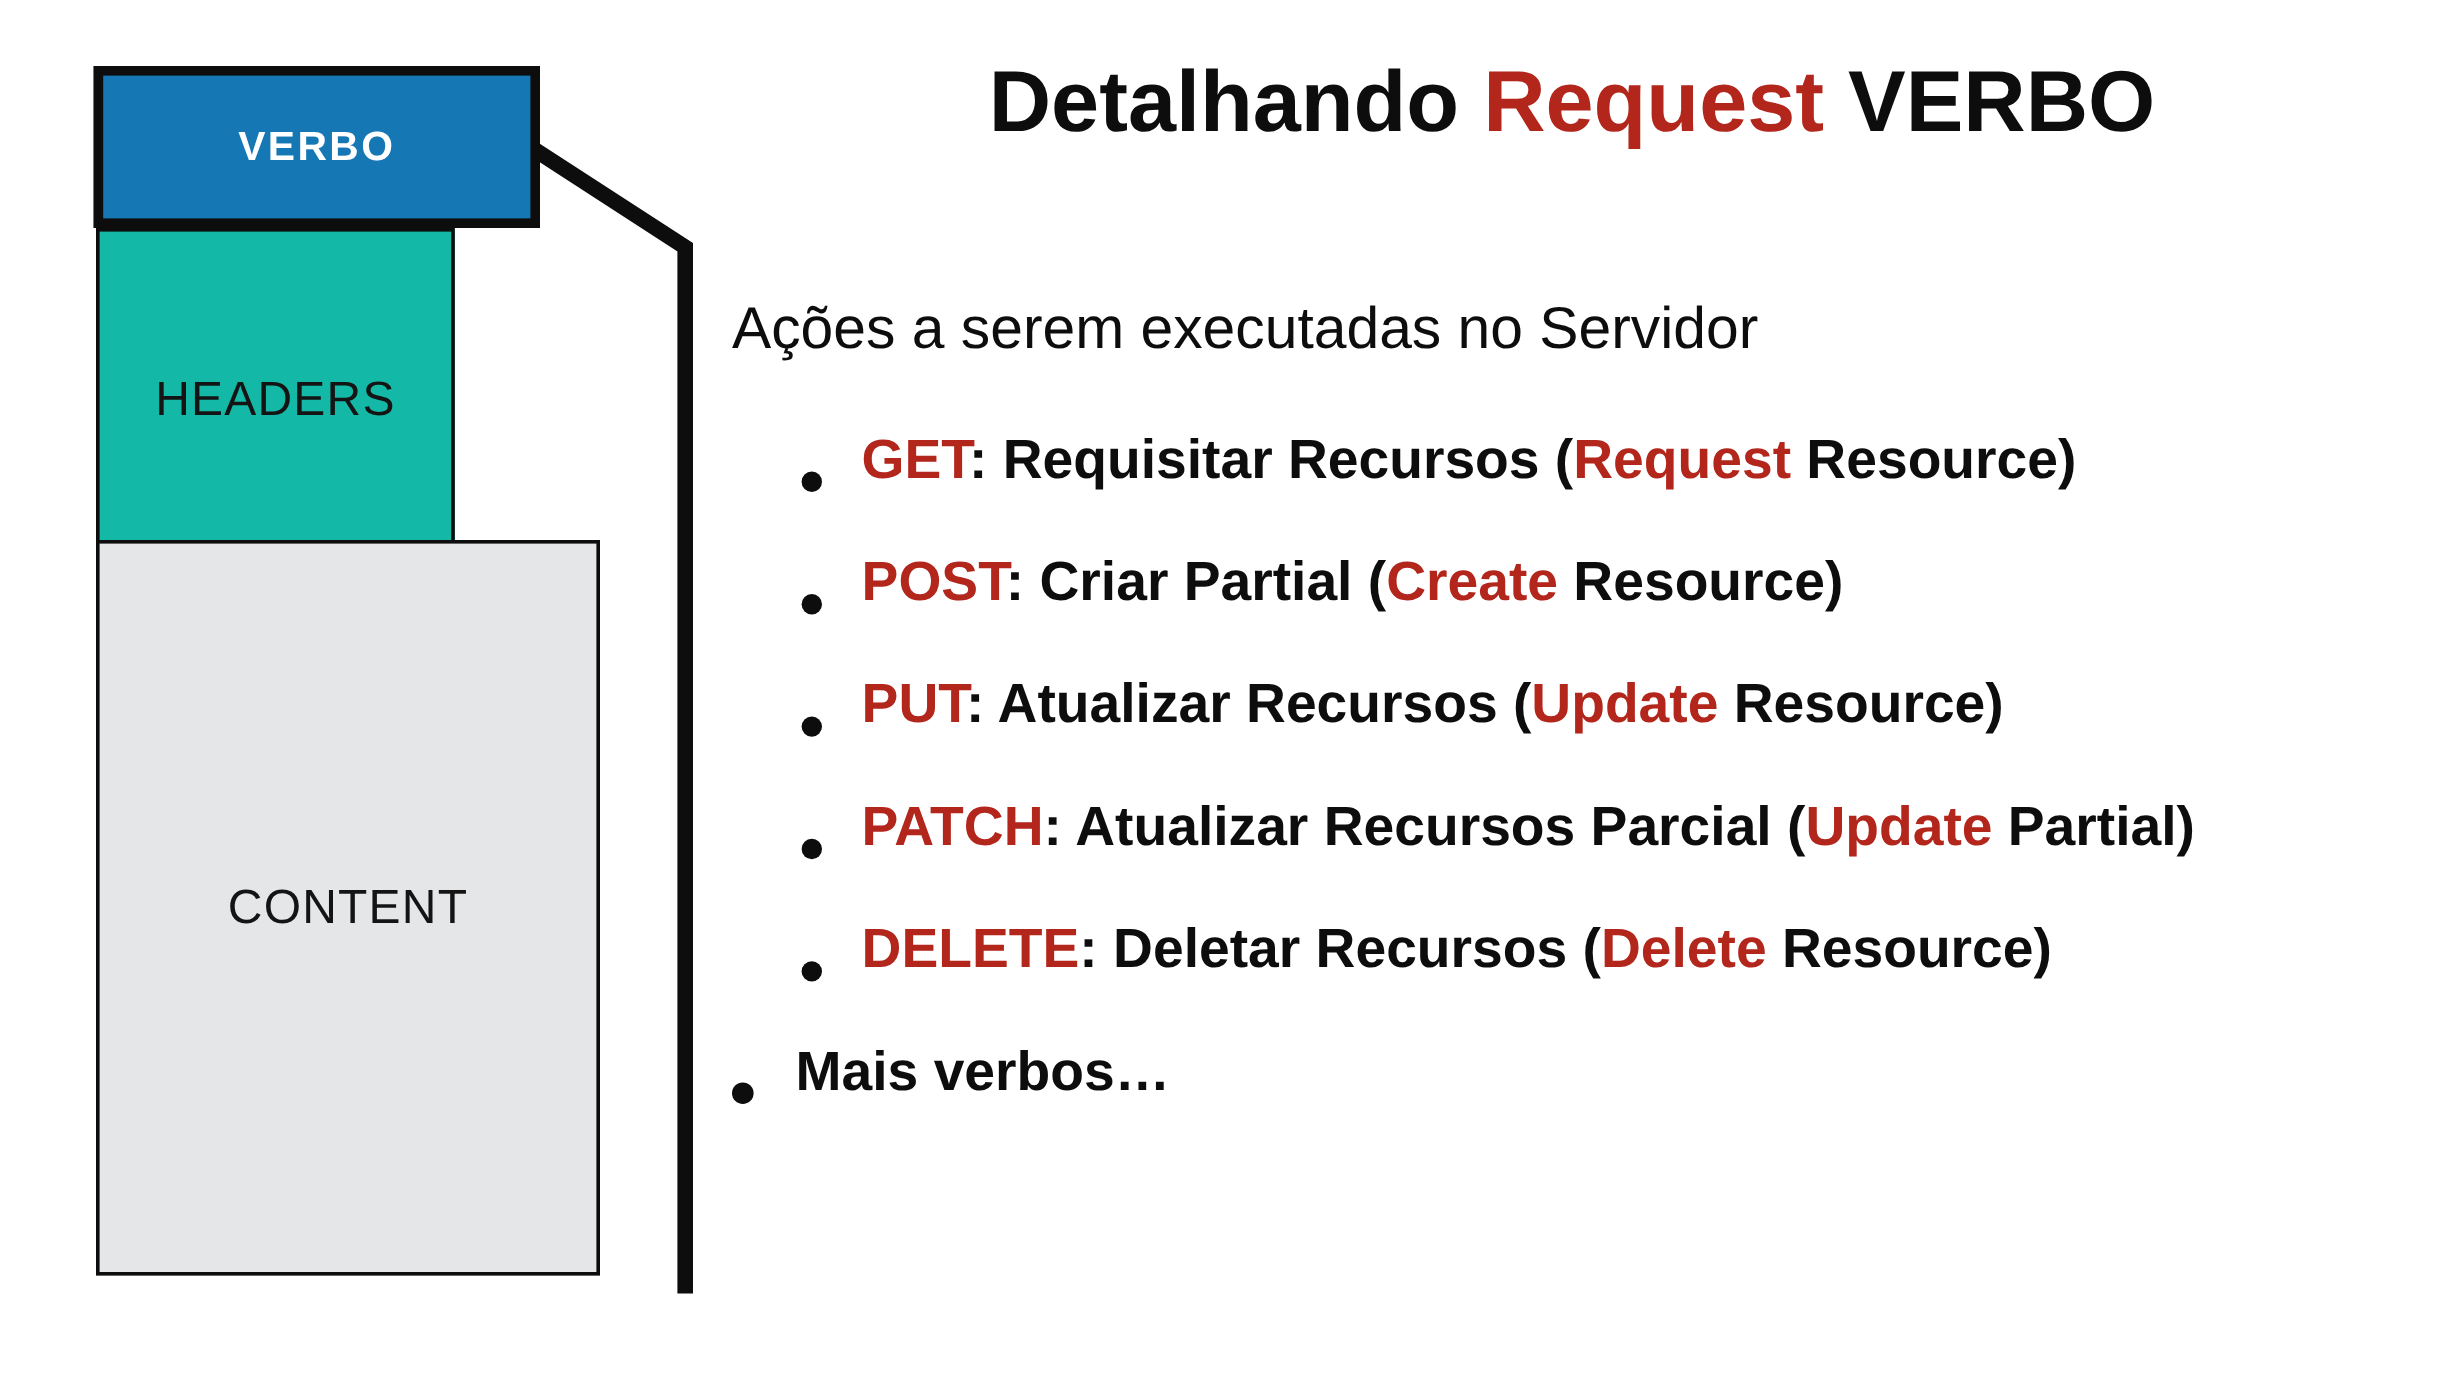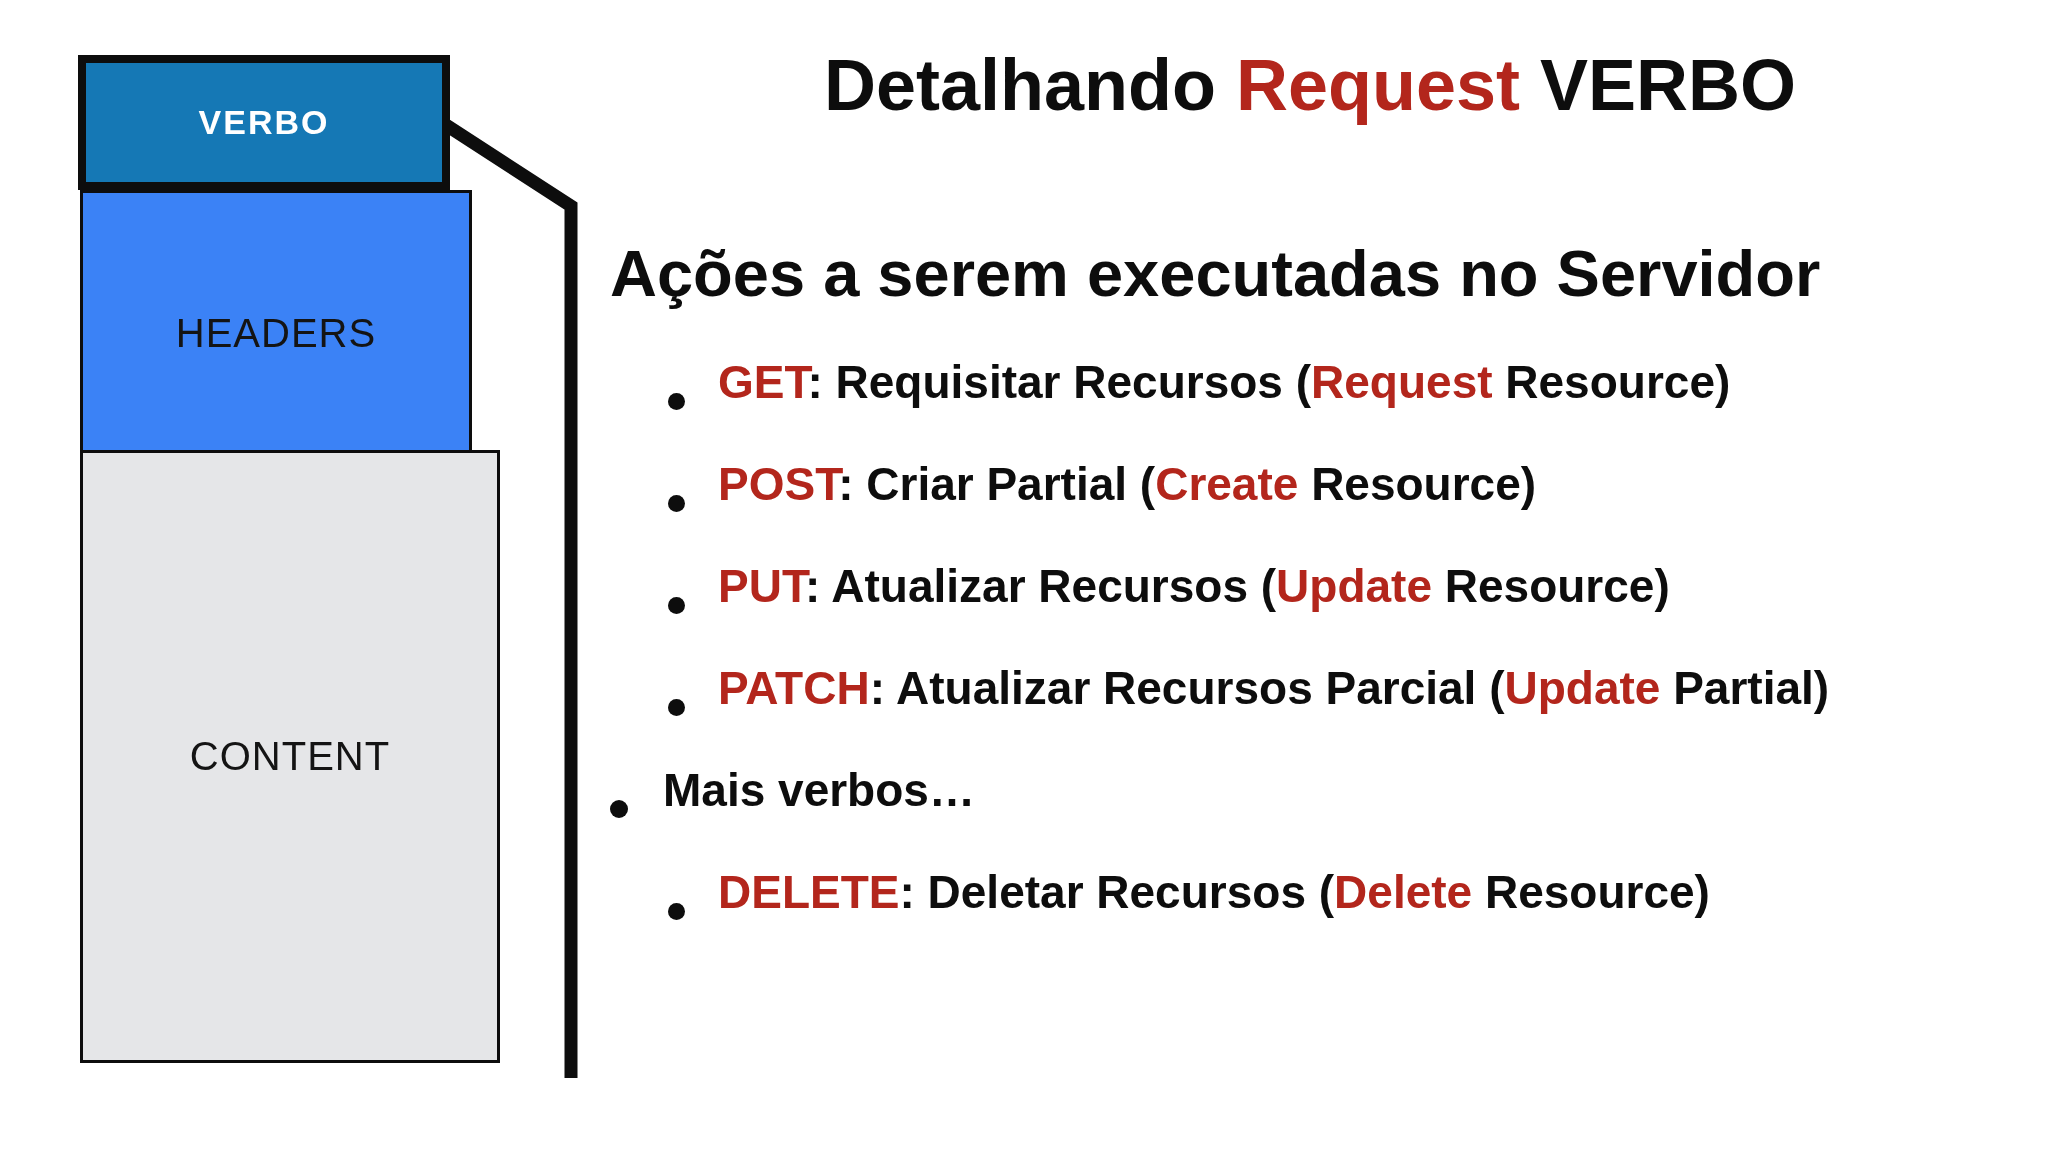--- a/index.html
+++ b/index.html
@@ -28,43 +28,43 @@
   }
   .verb-box{
     left:78px;top:55px;width:372px;height:135px;
     background:var(--verb-blue);
     border:8px solid var(--ink);
   }
   .verb-box .label{
     color:#ffffff;font-size:34px;font-weight:700;letter-spacing:2px;
   }
   .headers-box{
-    left:80px;top:190px;width:392px;height:287px;
-    background:#3b82f6;
+    left:80px;top:190px;width:299px;height:287px;
+    background:#14b8a6;
     border:3px solid var(--ink);
   }
   .content-box{
     left:80px;top:450px;width:420px;height:613px;
     background:var(--content-gray);
     border:3px solid var(--ink);
   }
   .plain-label{
     font-size:40px;font-weight:400;letter-spacing:1px;color:#141414;
   }
 
   
   .slide-title{
     left:600px;top:40px;width:1420px;height:90px;
     font-size:72px;font-weight:700;line-height:90px;
     text-align:center;white-space:nowrap;
   }
   .red{color:var(--accent-red);}
   .slide-subtitle{
     left:610px;top:246px;width:1430px;
-    font-size:65px;font-weight:700;line-height:56px;
+    font-size:49px;font-weight:400;line-height:56px;
     white-space:nowrap;
   }
   .bullet-list{
     left:610px;top:354px;width:1438px;
   }
   .bullet-row{
     display:flex;align-items:flex-end;
     font-size:46px;font-weight:700;line-height:56px;
     margin-bottom:46px;white-space:nowrap;
   }
@@ -115,23 +115,23 @@
   <div class="bullet-row indented">
     <span class="dot"></span>
     <span class="bullet-text"><span class="red">PUT</span><span>: Atualizar Recursos (</span><span class="red">Update</span><span> Resource)</span></span>
   </div>
 
   <div class="bullet-row indented">
     <span class="dot"></span>
     <span class="bullet-text"><span class="red">PATCH</span><span>: Atualizar Recursos Parcial (</span><span class="red">Update</span><span> Partial)</span></span>
   </div>
 
+  <div class="bullet-row indented">
+    <span class="dot"></span>
+    <span class="bullet-text"><span class="red">DELETE</span><span>: Deletar Recursos (</span><span class="red">Delete</span><span> Resource)</span></span>
+  </div>
+
   <div class="bullet-row outer">
     <span class="dot"></span>
     <span class="bullet-text">Mais verbos…</span>
   </div>
 
-  <div class="bullet-row indented">
-    <span class="dot"></span>
-    <span class="bullet-text"><span class="red">DELETE</span><span>: Deletar Recursos (</span><span class="red">Delete</span><span> Resource)</span></span>
-  </div>
-
 </div>
 
 </body></html>

